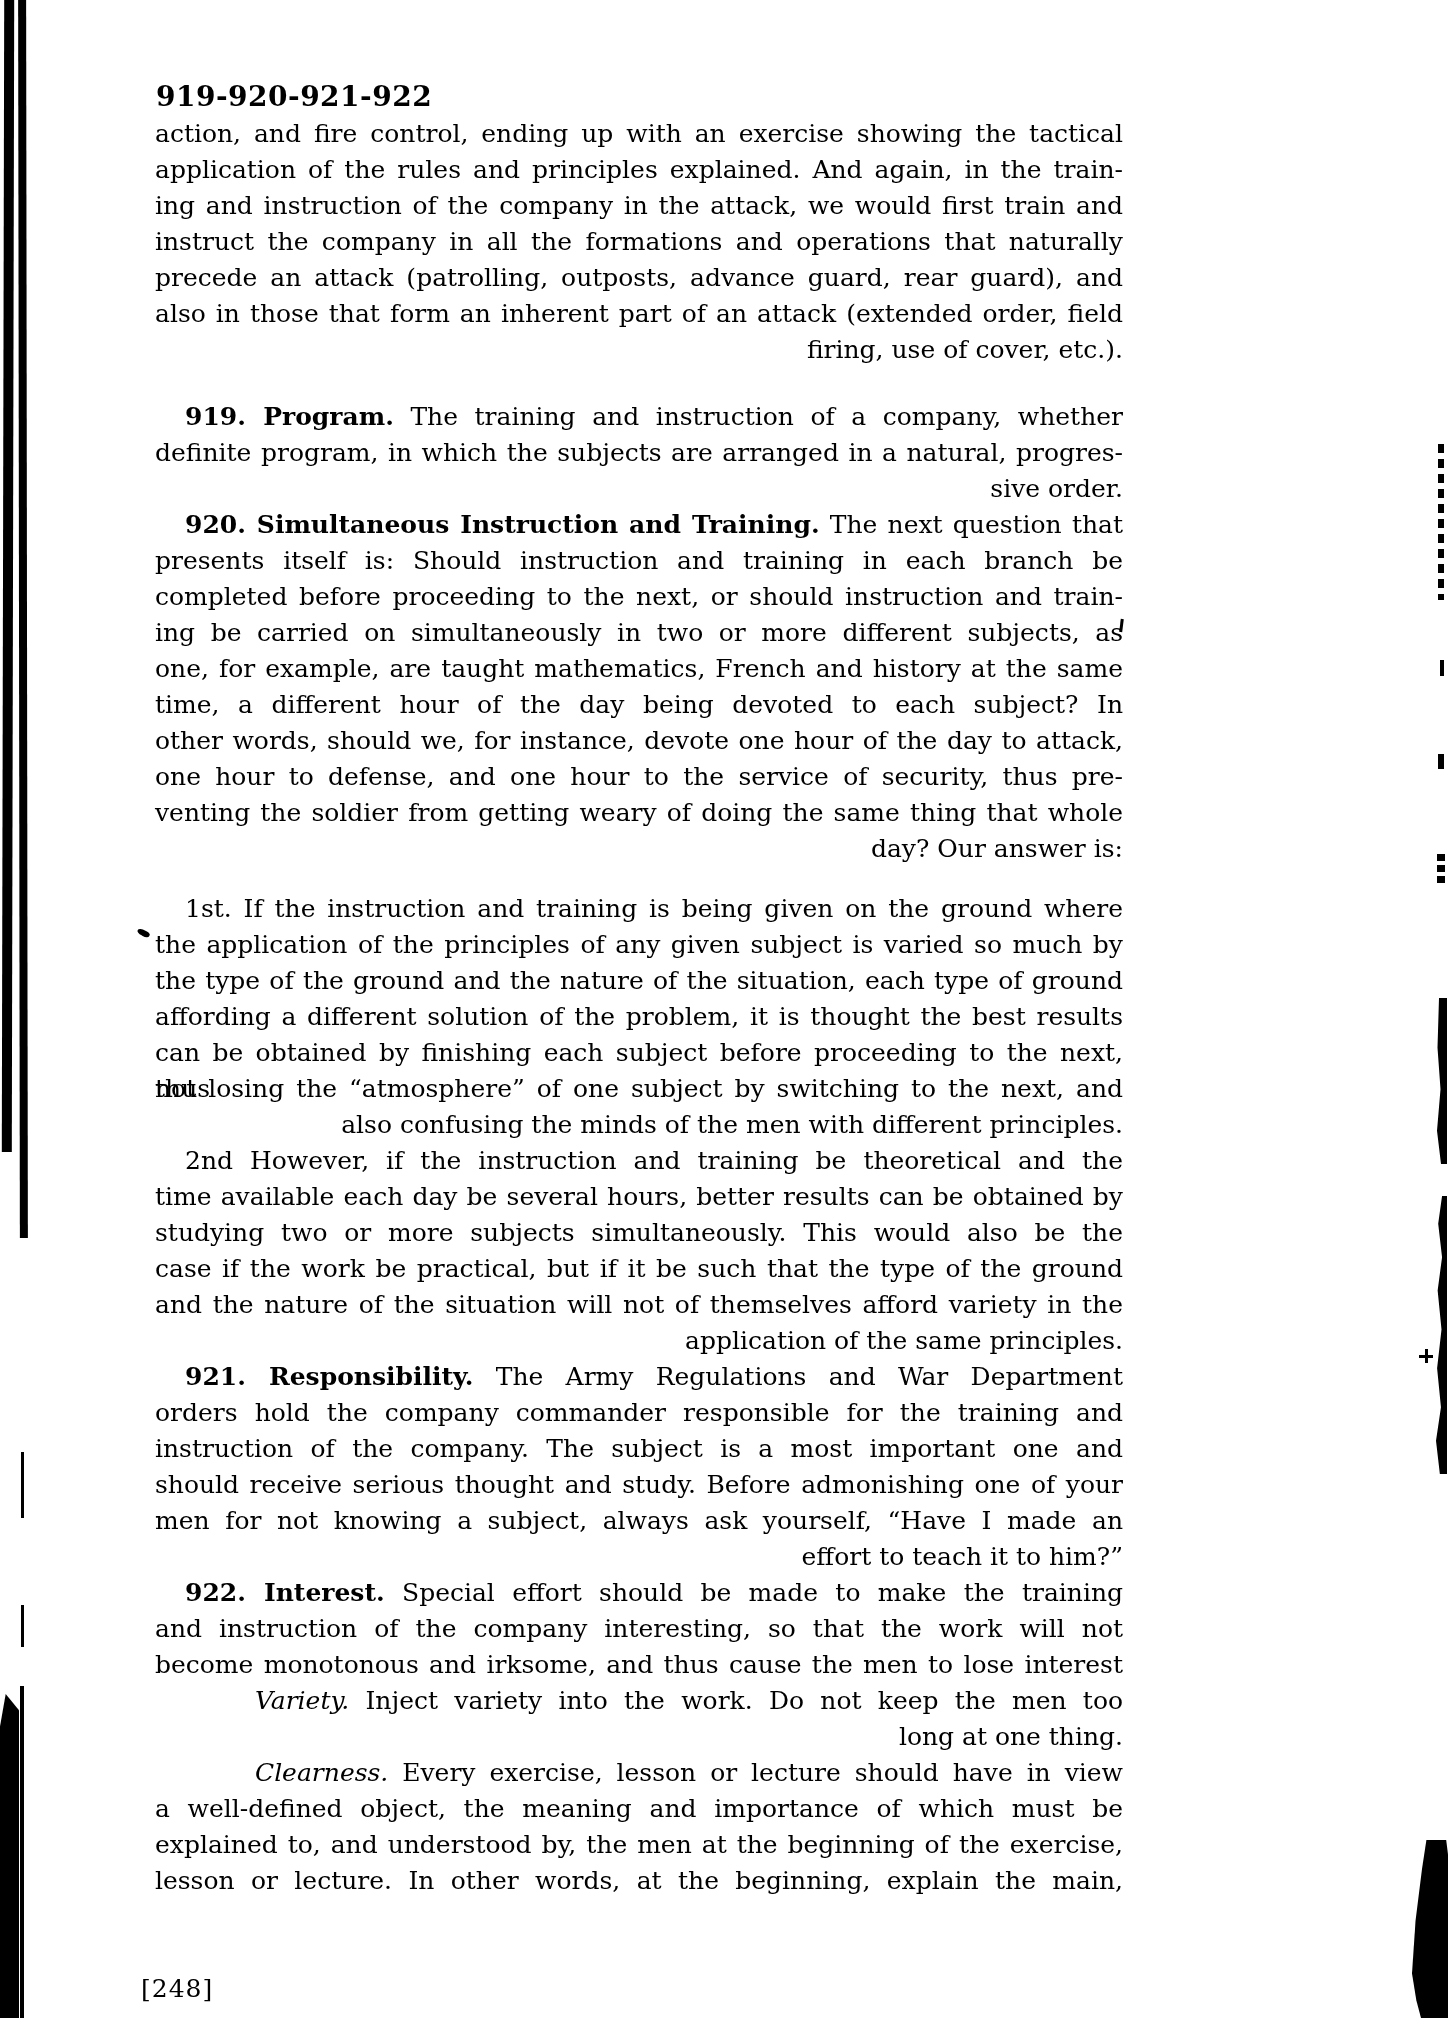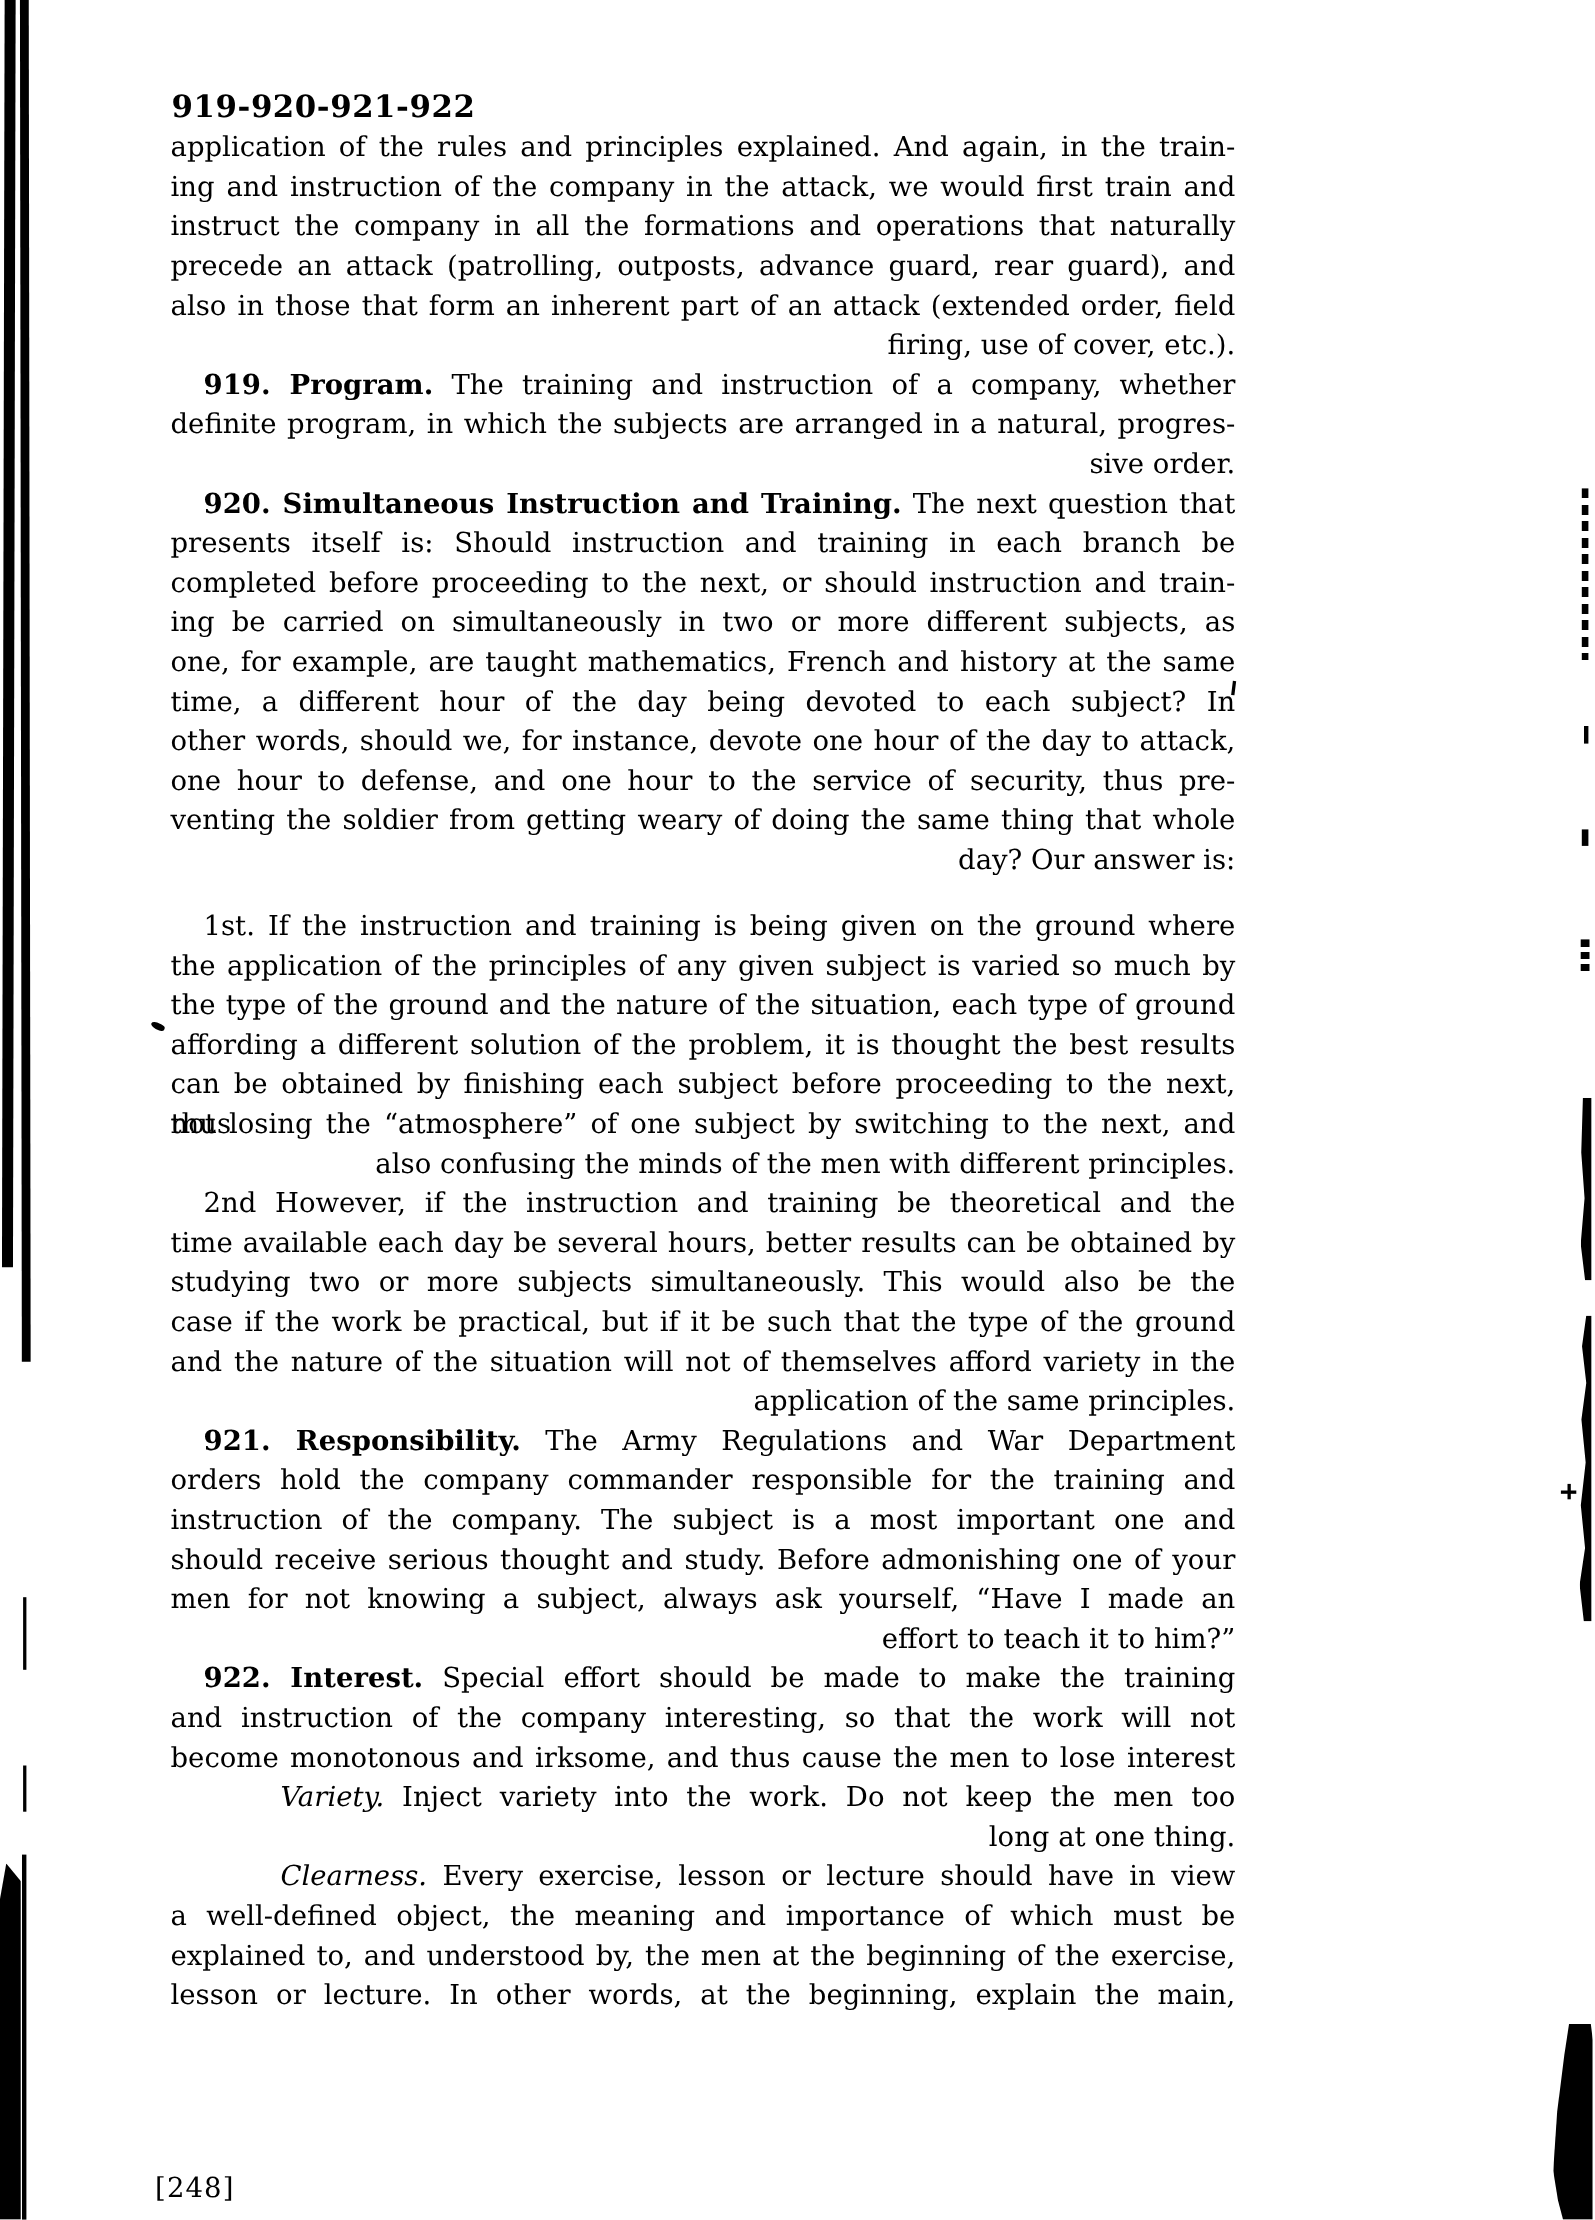--- a/index.html
+++ b/index.html
@@ -48,29 +48,30 @@
 </style>
 </head>
 <body>
 
 <div class="sheet">
 
   <div class="page-header">919-920-921-922</div>
 
   <div class="text-column">
       <div>
+        <div class="line fill"><span>action, and fire control, ending up with an exercise showing the tactical</span></div>
         <div class="line fill"><span>application of the rules and principles explained.  And again, in the train-</span></div>
         <div class="line fill"><span>ing and instruction of the company in the attack, we would first train and</span></div>
         <div class="line fill"><span>instruct the company in all the formations and operations that naturally</span></div>
         <div class="line fill"><span>precede an attack (patrolling, outposts, advance guard, rear guard), and</span></div>
         <div class="line fill"><span>also in those that form an inherent part of an attack (extended order, field</span></div>
         <div class="line short"><span>firing, use of cover, etc.).</span></div>
       </div>
       <div>
-        <div class="line fill" style="padding-left: 30px;"><span class="b">919. Program.</span><span>  The training and instruction of a company, whether</span></div>
+        <div class="line fill" style="padding-left: 30px; margin-top: 31px;"><span class="b">919. Program.</span><span>  The training and instruction of a company, whether</span></div>
         <div class="line fill"><span>definite program, in which the subjects are arranged in a natural, progres-</span></div>
         <div class="line short"><span>sive order.</span></div>
       </div>
       <div>
         <div class="line fill" style="padding-left: 30px;"><span class="b">920. Simultaneous Instruction and Training.</span><span>  The next question that</span></div>
         <div class="line fill"><span>presents itself is:  Should instruction and training in each branch be</span></div>
         <div class="line fill"><span>completed before proceeding to the next, or should instruction and train-</span></div>
         <div class="line fill"><span>ing be carried on simultaneously in two or more different subjects, as</span></div>
         <div class="line fill"><span>one, for example, are taught mathematics, French and history at the same</span></div>
         <div class="line fill"><span>time, a different hour of the day being devoted to each subject?  In</span></div>

